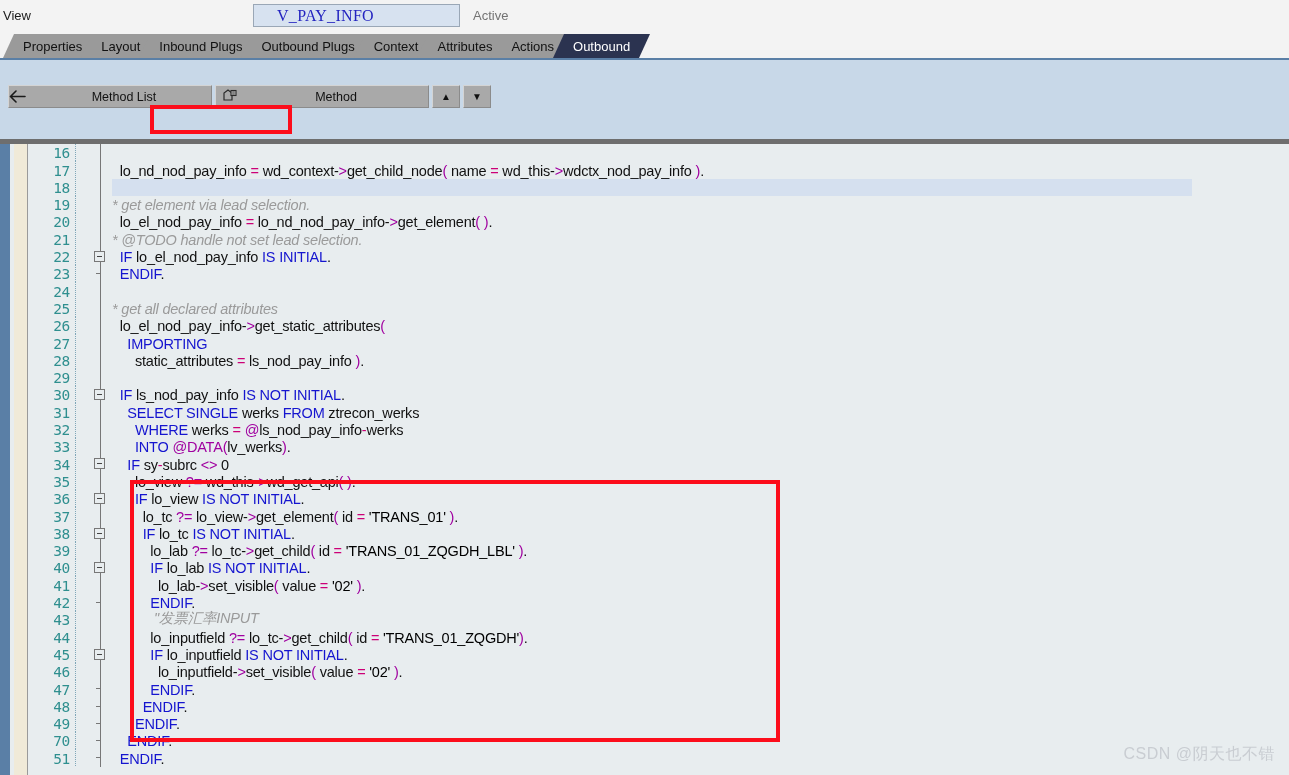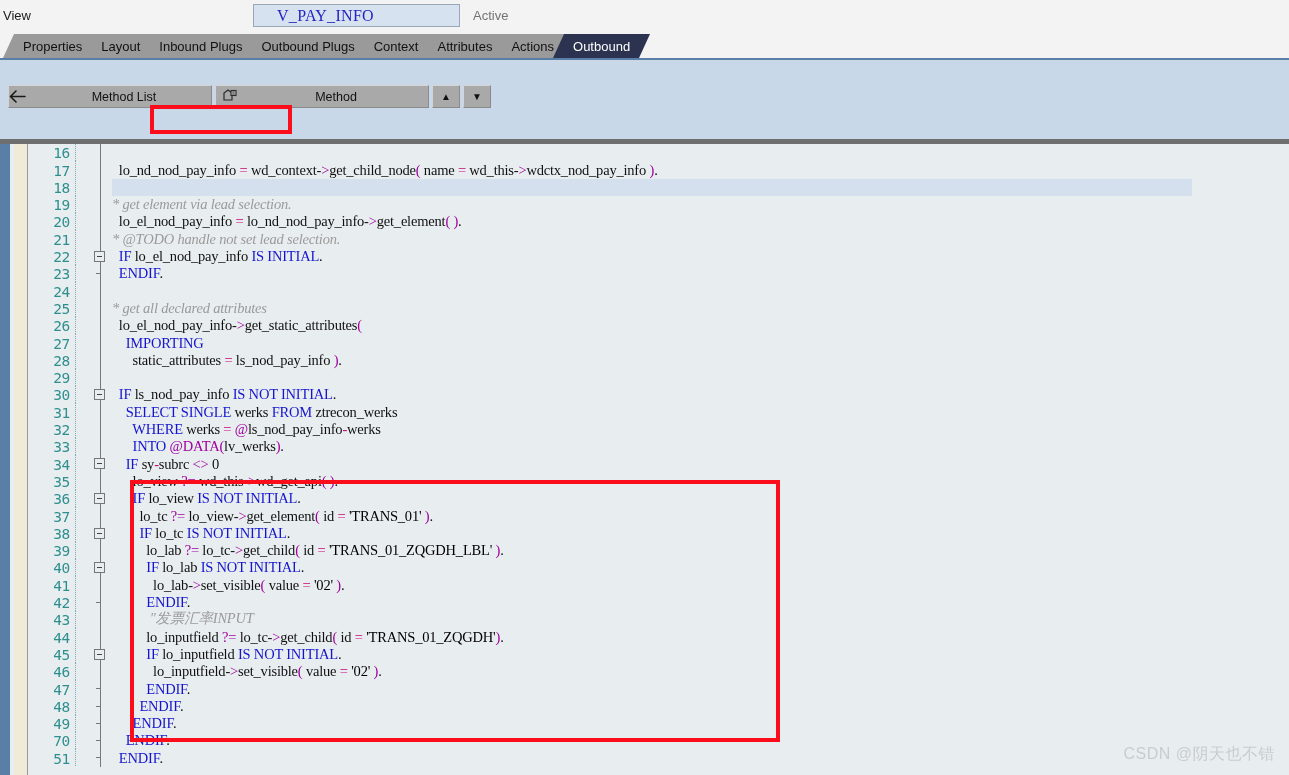--- a/index.html
+++ b/index.html
@@ -175,21 +175,21 @@
   .fold-box::after {
     content: ""; position: absolute; left: 2px; top: 4px;
     width: 5px; height: 1px; background: #444;
   }
   .fold-tick {
     position: absolute; left: 6px; top: 8px; width: 5px; height: 1px;
     background: #777;
   }
   .code-txt {
     flex: 1; color: #111; white-space: pre;
-    font-family: Liberation Serif, serif;
+    font-family: Liberation Sans, sans-serif;
     letter-spacing: -0.2px;
   }
   .code-line.cursorline .code-txt-bg {
     position: absolute; left: 83px; top: 0; width: 1080px; height: 17.3px;
     background: #d5e0ef;
   }
 
   
   .k  { color: #1515cf; }      
   .s  { color: #000000; }      

